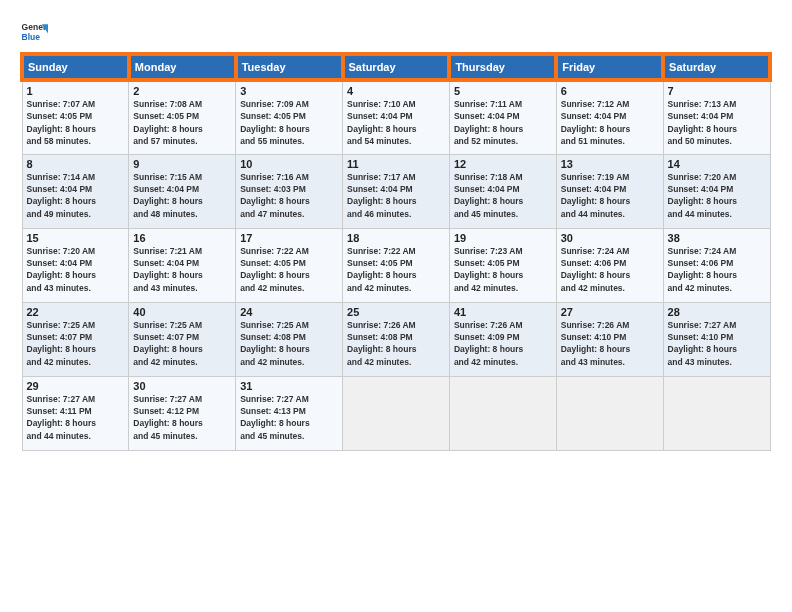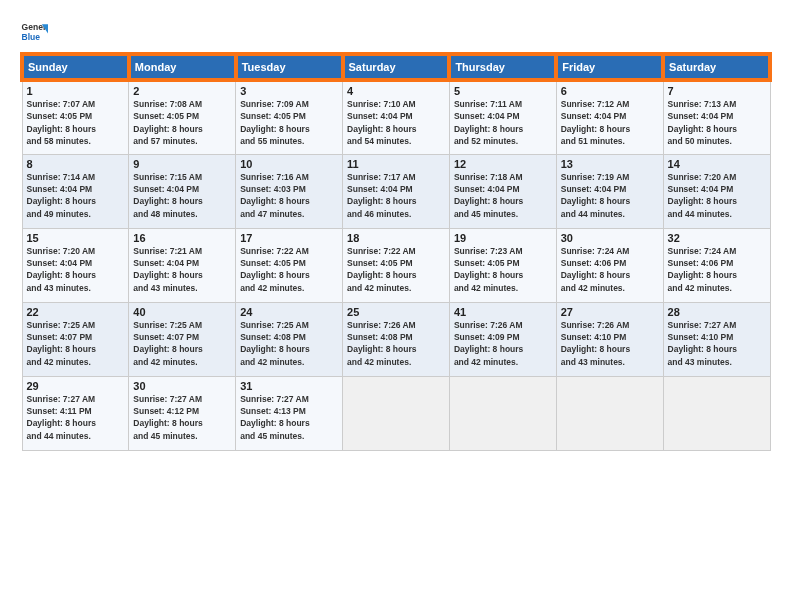--- a/index.html
+++ b/index.html
@@ -159,21 +159,21 @@
           <td><span class="day-num">16</span>
 <span class="day-info">Sunrise: 7:21 AM<br>Sunset: 4:04 PM<br>Daylight: 8 hours<br>and 43 minutes.</span></td>
           <td><span class="day-num">17</span>
 <span class="day-info">Sunrise: 7:22 AM<br>Sunset: 4:05 PM<br>Daylight: 8 hours<br>and 42 minutes.</span></td>
           <td><span class="day-num">18</span>
 <span class="day-info">Sunrise: 7:22 AM<br>Sunset: 4:05 PM<br>Daylight: 8 hours<br>and 42 minutes.</span></td>
           <td><span class="day-num">19</span>
 <span class="day-info">Sunrise: 7:23 AM<br>Sunset: 4:05 PM<br>Daylight: 8 hours<br>and 42 minutes.</span></td>
           <td><span class="day-num">30</span>
 <span class="day-info">Sunrise: 7:24 AM<br>Sunset: 4:06 PM<br>Daylight: 8 hours<br>and 42 minutes.</span></td>
-          <td><span class="day-num">32</span>
+          <td><span class="day-num">38</span>
 <span class="day-info">Sunrise: 7:24 AM<br>Sunset: 4:06 PM<br>Daylight: 8 hours<br>and 42 minutes.</span></td>
         </tr>
         <tr>
           <td><span class="day-num">22</span>
 <span class="day-info">Sunrise: 7:25 AM<br>Sunset: 4:07 PM<br>Daylight: 8 hours<br>and 42 minutes.</span></td>
           <td><span class="day-num">40</span>
 <span class="day-info">Sunrise: 7:25 AM<br>Sunset: 4:07 PM<br>Daylight: 8 hours<br>and 42 minutes.</span></td>
           <td><span class="day-num">24</span>
 <span class="day-info">Sunrise: 7:25 AM<br>Sunset: 4:08 PM<br>Daylight: 8 hours<br>and 42 minutes.</span></td>
           <td><span class="day-num">25</span>

